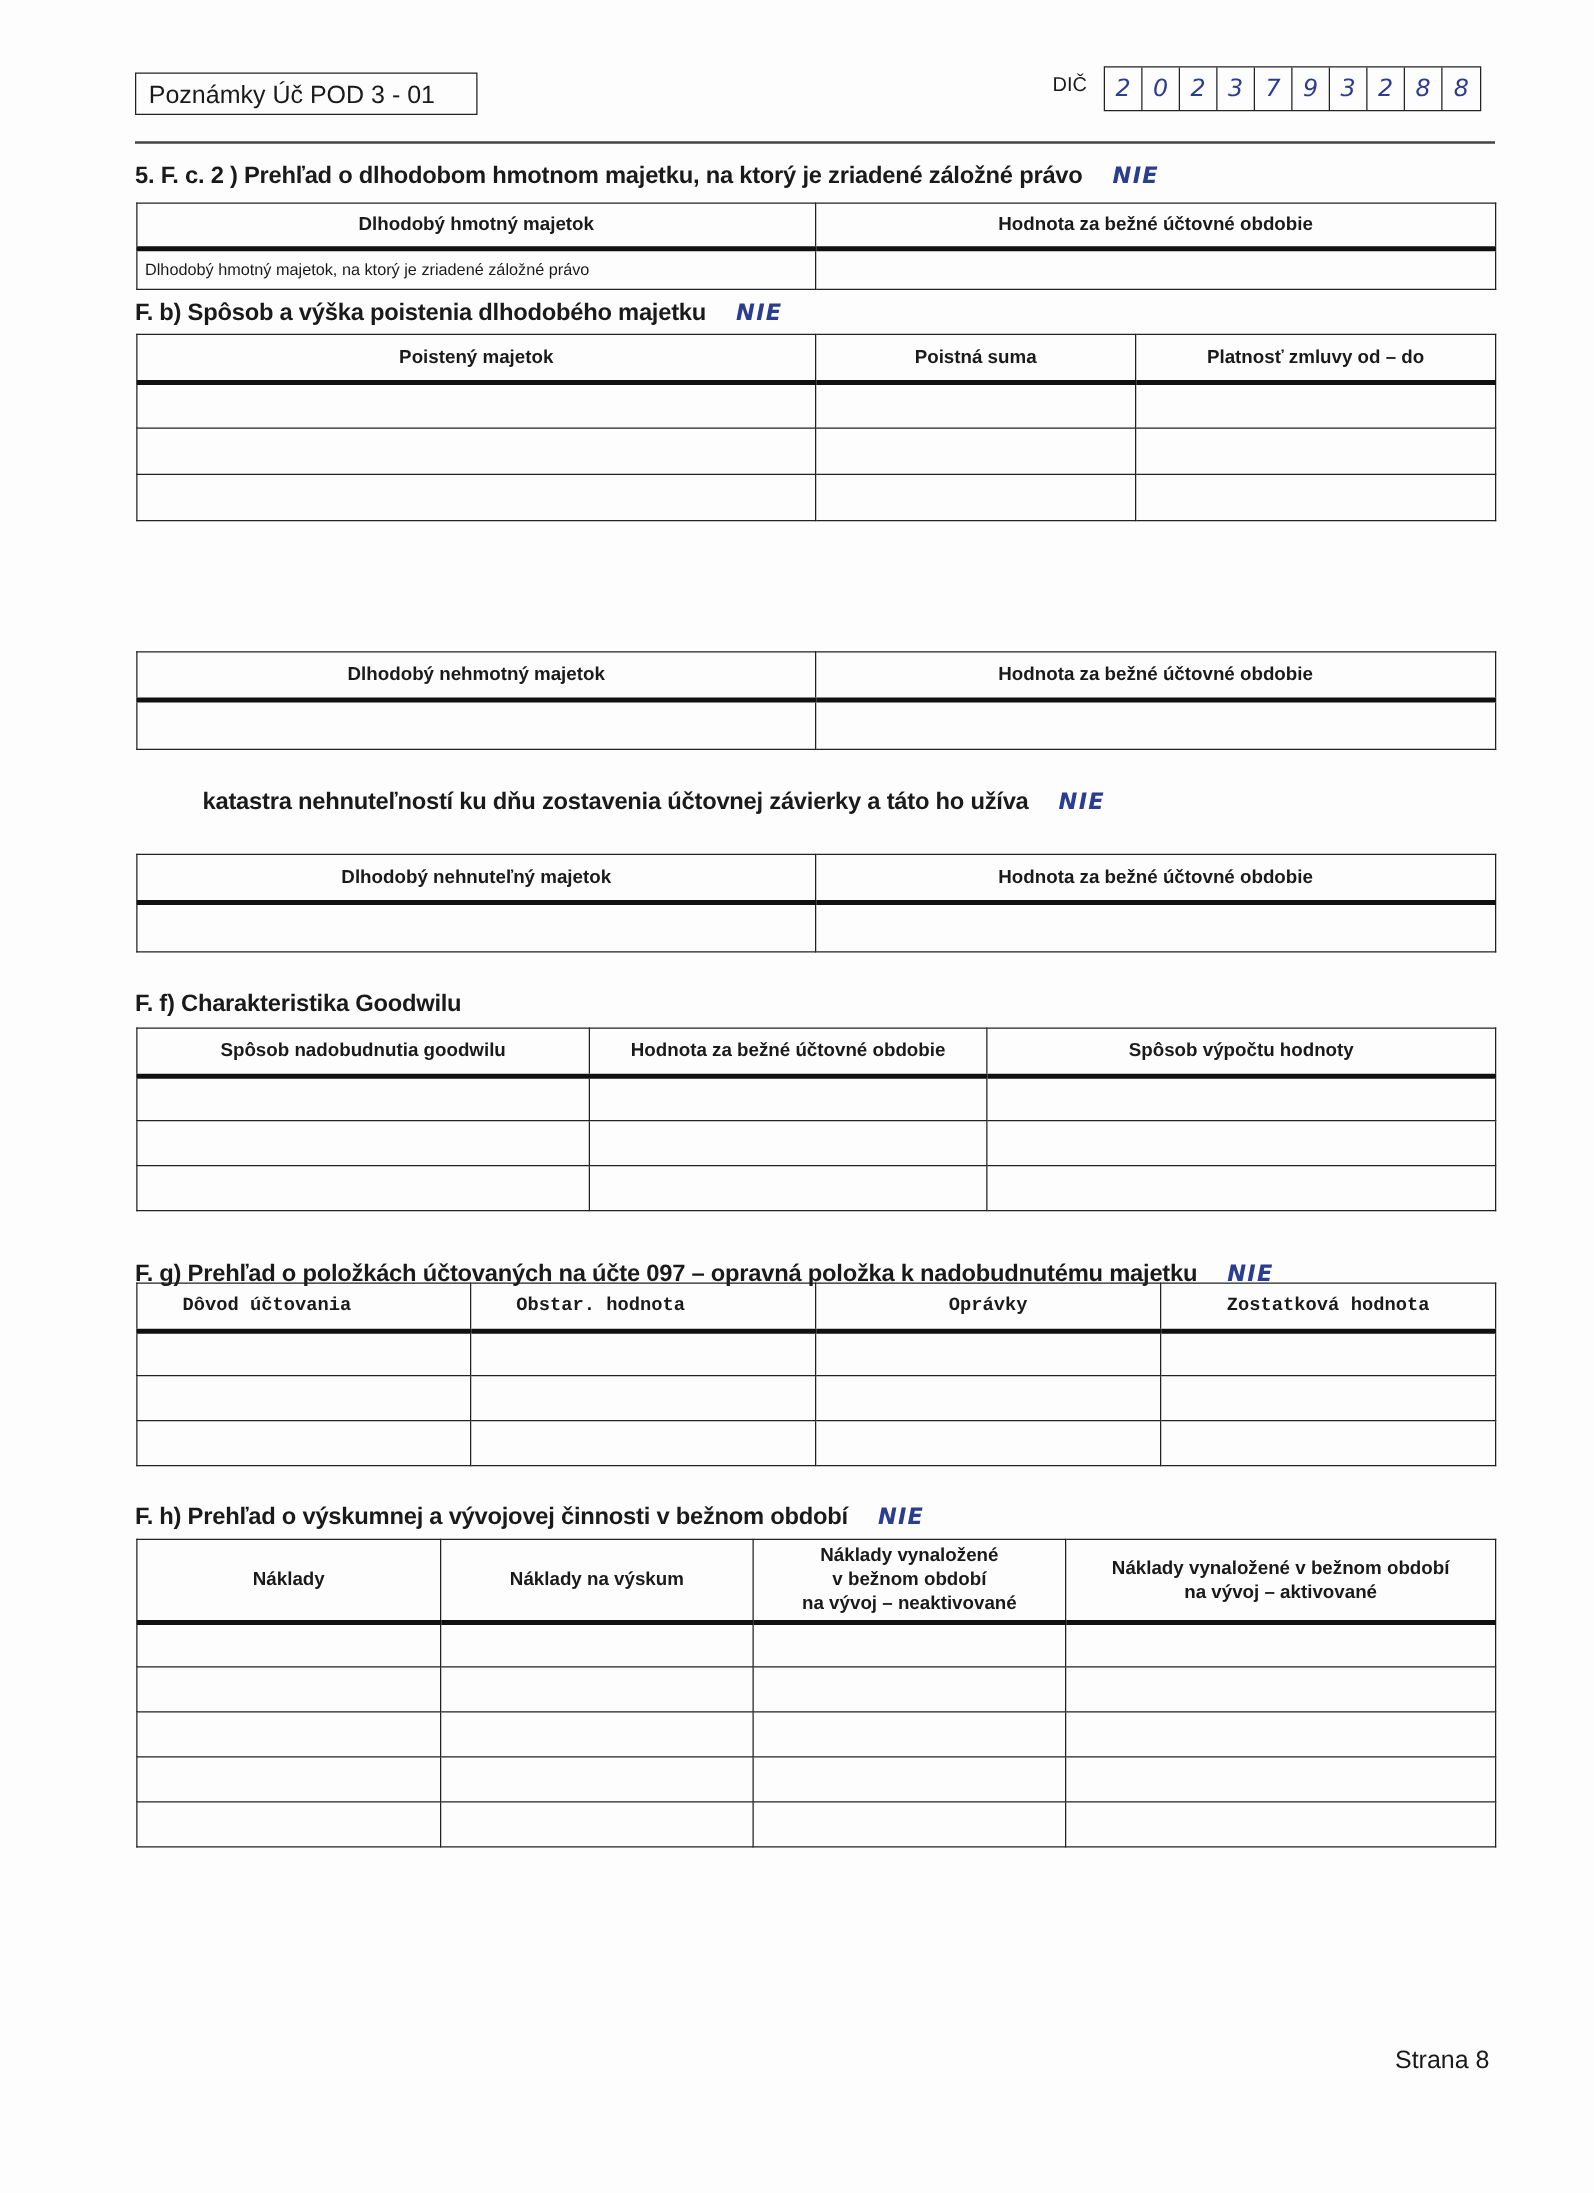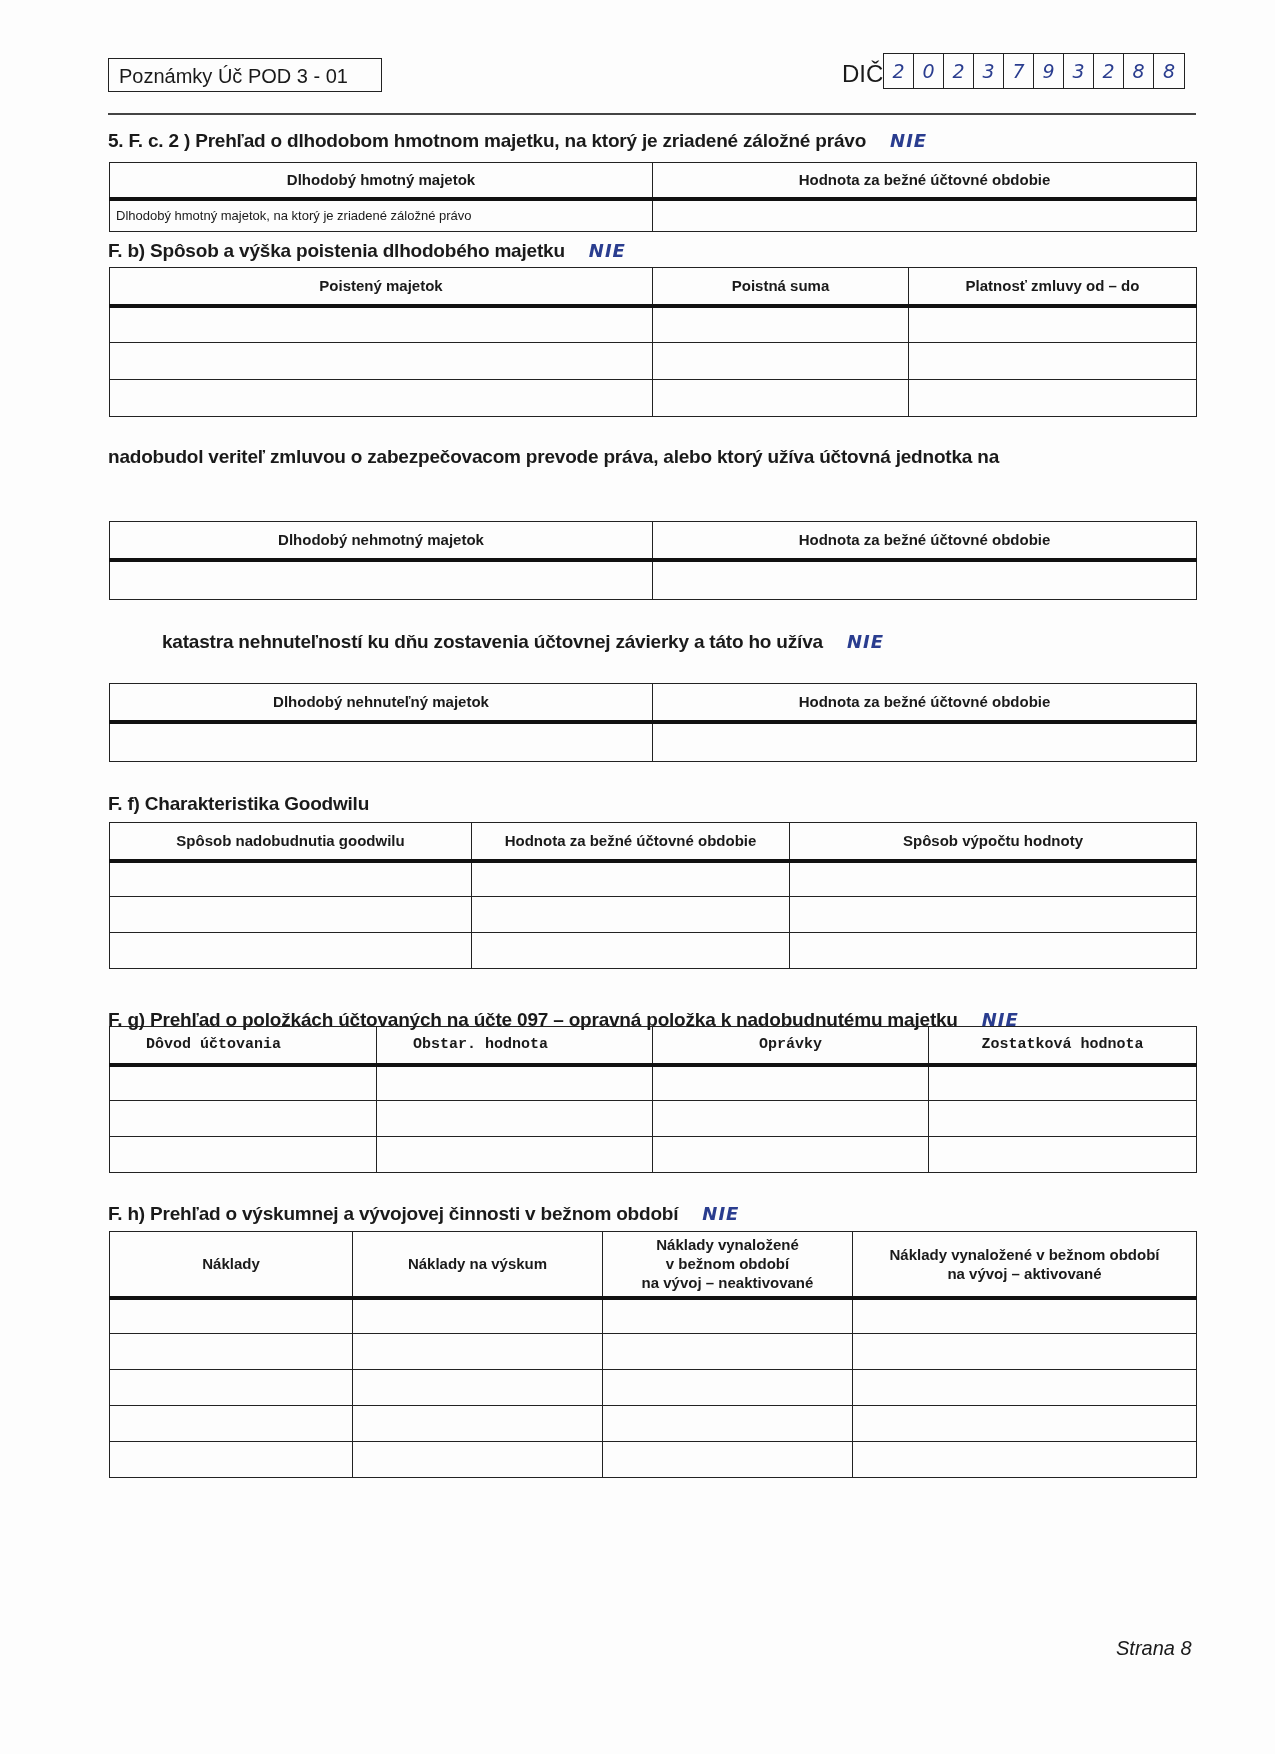--- a/index.html
+++ b/index.html
@@ -5,21 +5,21 @@
   html, body { margin:0; padding:0; }
   body {
     width:1275px; height:1754px; background:#fdfdfd; position:relative; overflow:hidden;
     font-family:"Liberation Sans", sans-serif; color:#1a1a1a;
   }
   .abs { position:absolute; }
   .form-id-box {
     left:108px; top:58px; width:270px; height:34px; border:1.5px solid #222;
     font-size:20px; line-height:34px; padding-left:10px; box-sizing:border-box; width:274px;
   }
-  .dic-label { left:842px; top:60px; font-size:24px;text-align:center; }
+  .dic-label { left:842px; top:60px; font-size:16px;text-align:center; }
   .dic-boxes { left:883px; top:53px; display:flex; border:1.5px solid #222; height:34px; }
   .dic-box {
     width:30px; height:34px; border-right:1.5px solid #222; box-sizing:border-box;
     font-family:"DejaVu Sans", sans-serif; font-style:italic; color:#2a3d8f; font-size:19px;
     text-align:center; line-height:34px;
   }
   .dic-box:last-child { border-right:none; }
   .hr { left:108px; top:113px; width:1088px; height:1.5px; background:#444; }
 
   .sec-title { font-weight:bold; font-size:19px; letter-spacing:-0.2px; }
@@ -30,21 +30,21 @@
   table.frm {
     position:absolute; border-collapse:collapse; table-layout:fixed;
     border:1.5px solid #222;
   }
   table.frm td, table.frm th {
     border:1.2px solid #222; padding:0; font-size:15px; font-weight:bold;
   }
   table.frm thead th { border-bottom:4px solid #111; text-align:center; vertical-align:middle; }
   table.frm td { font-weight:normal; }
   .left-hdr { text-align:left !important; padding-left:36px !important; }
-  .page-no { left:1116px; top:1637px; font-size:20px;font-style:italic; }
+  .page-no { left:1116px; top:1637px; font-size:20px; }
 </style>
 </head>
 <body>
 
 <div class="abs form-id-box">Poznámky Úč POD 3 - 01</div>
 <div class="abs dic-label">DIČ</div>
 <div class="abs dic-boxes">
   <div class="dic-box">2</div>
   <div class="dic-box">0</div>
   <div class="dic-box">2</div>
@@ -109,21 +109,20 @@
       </tr>
     <tr style="height:37px;">
         <td></td>
         <td></td>
         <td></td>
       </tr>
   </tbody>
 </table>
 
 <div class="abs sec-title" style="left:108px;top:444px;line-height:25px;">
-  <div>nadobudol veriteľ zmluvou o zabezpečovacom prevode práva, alebo ktorý užíva účtovná  jednotka na</div>
 </div>
 <table class="frm" style="left:109px;top:521px;width:1088px;">
   <colgroup>
       <col style="width:543px">
       <col>
     </colgroup>
   <thead>
       <tr style="height:38px;">
     <th>Dlhodobý nehmotný majetok</th>
     <th>Hodnota za bežné účtovné obdobie</th>

